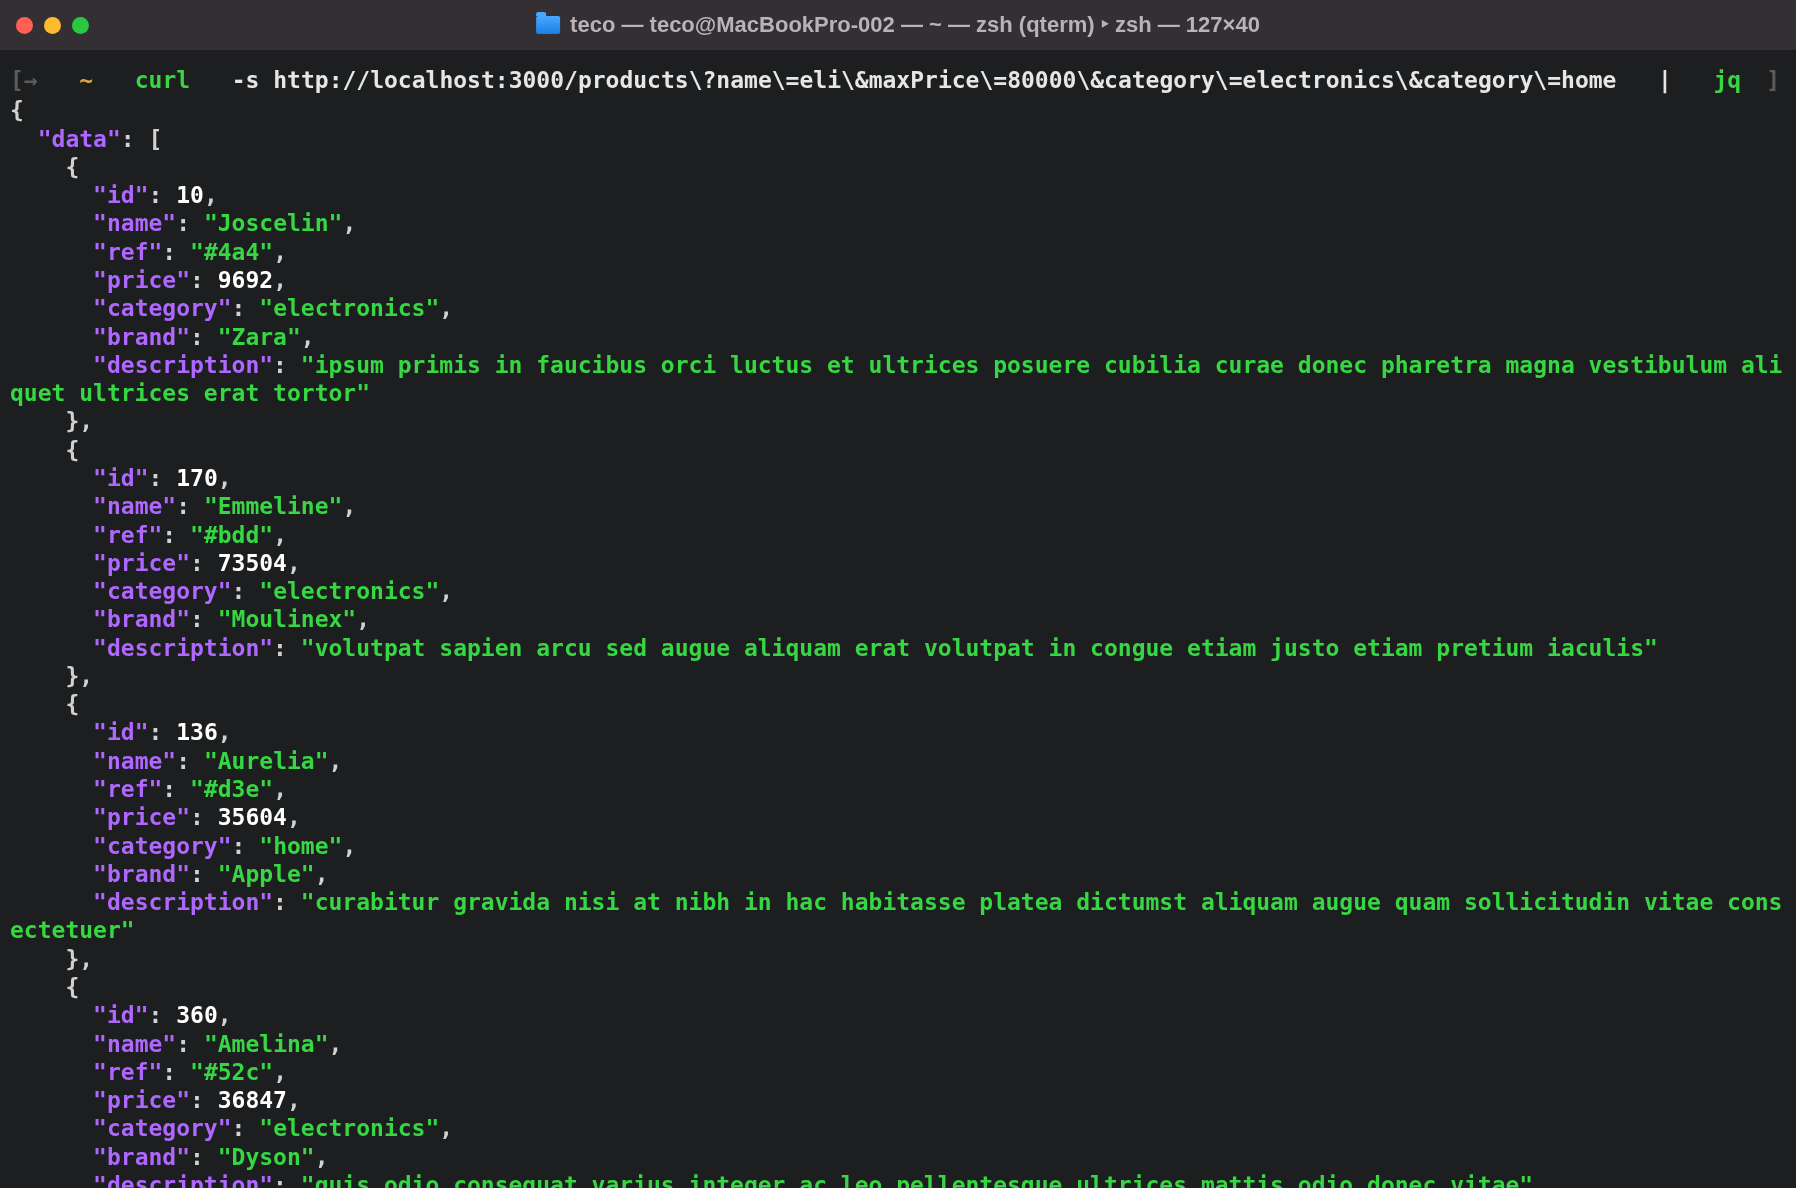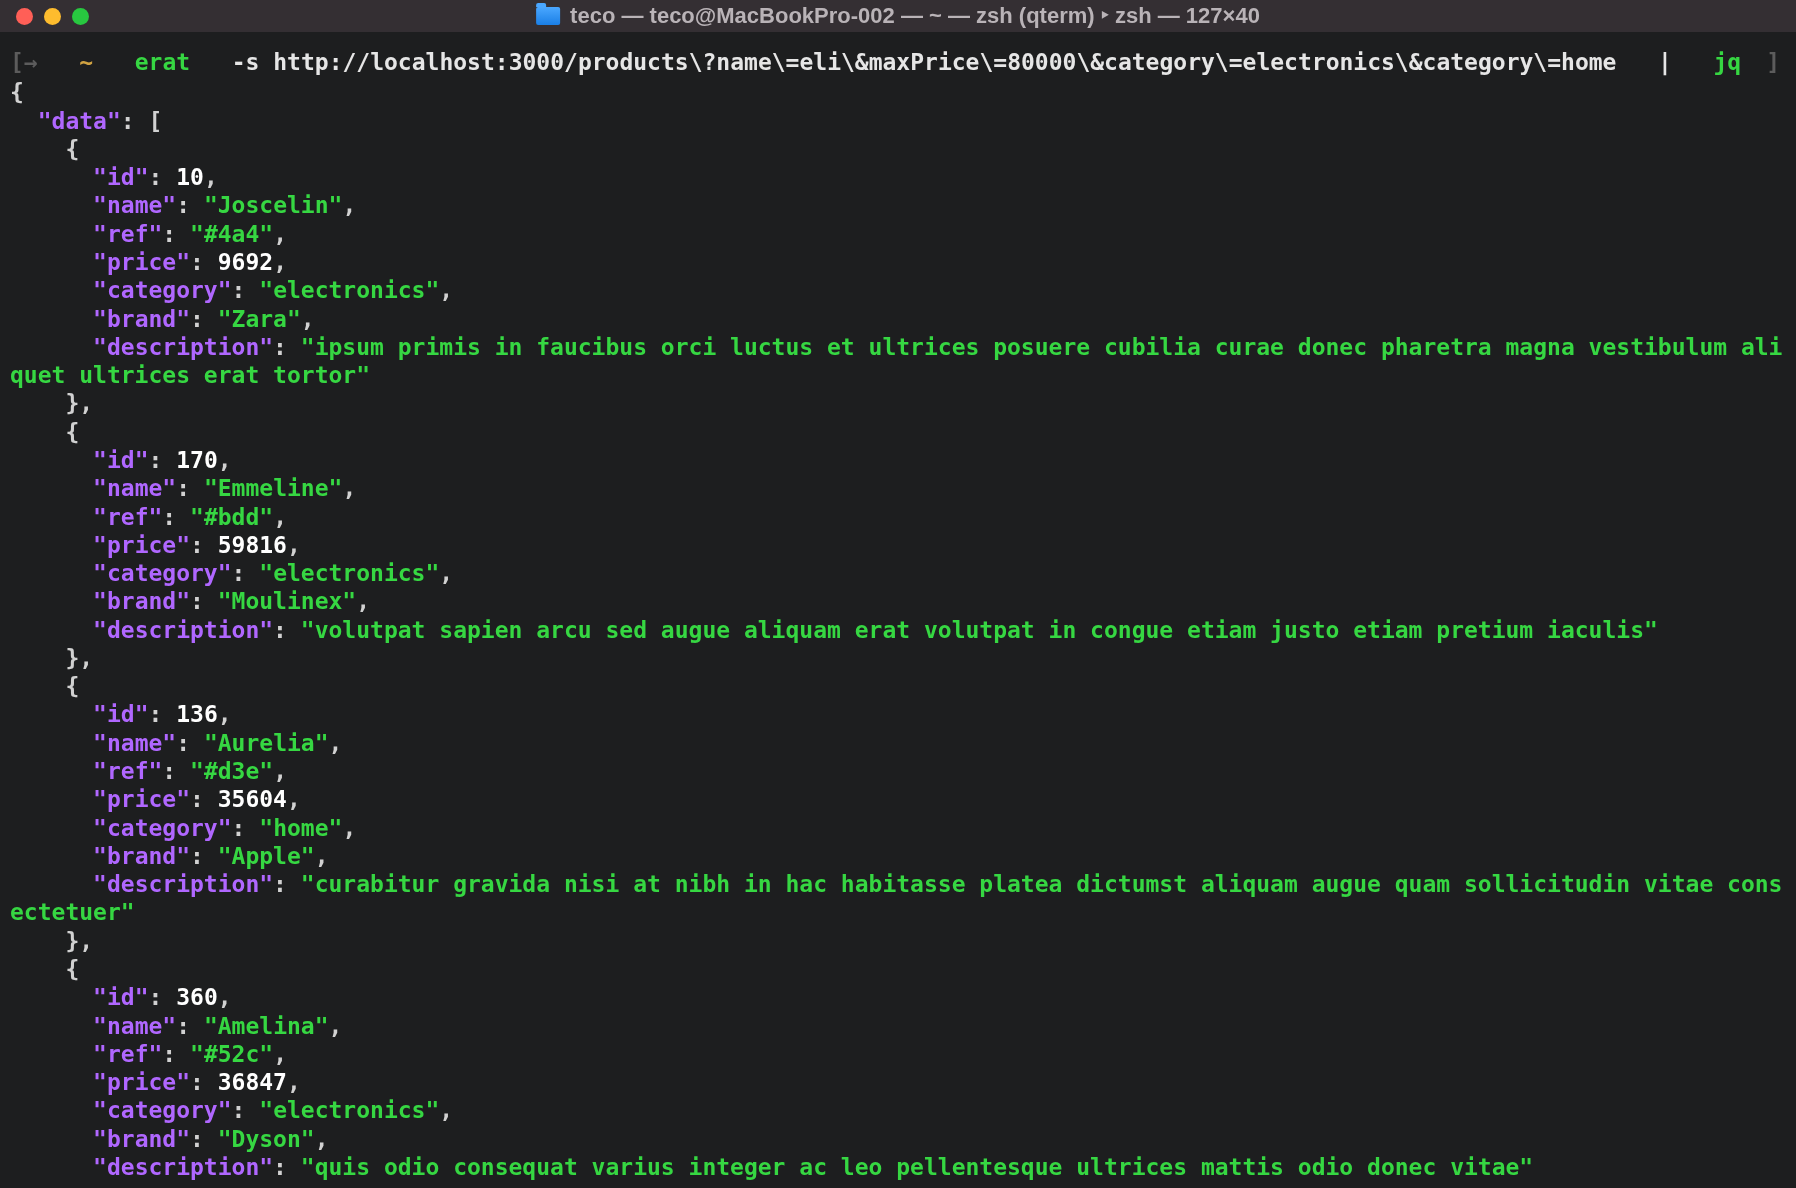--- a/index.html
+++ b/index.html
@@ -7,21 +7,21 @@
       width: 1796px;
       height: 1188px;
       background: #1d1e1f;
       font-family: "SF Mono", Menlo, Monaco, Consolas, monospace;
       font-size: 23px;
       line-height: 1.23;
       overflow: hidden;
       font-weight: 600;
     }
     .titlebar {
-      height: 32px;
+      height: 50px;
       background: #342f33;
       display: flex;
       align-items: center;
       padding: 0 16px;
       position: relative;
     }
     .traffic {
       display: flex;
       gap: 11px;
       align-items: center;
@@ -86,21 +86,21 @@
     <span>teco — teco@MacBookPro-002 — ~ — zsh (qterm) ‣ zsh — 127×40</span>
   </div>
 </div>
 
 <div class="term">
   <div class="prompt-line">
     <span class="c-dim">[</span><span class="c-dim">→</span>
     <span>&nbsp;</span>
     <span class="c-gold">~</span>
     <span>&nbsp;</span>
-    <span class="c-green">erat</span>
+    <span class="c-green">curl</span>
     <span>&nbsp;</span>
     <span class="c-white">-s http://localhost:3000/products\?name\=eli\&amp;maxPrice\=80000\&amp;category\=electronics\&amp;category\=home</span>
     <span>&nbsp;</span>
     <span class="c-white">|</span>
     <span>&nbsp;</span>
     <span class="c-green">jq</span>
     <span class="bracket-right">]</span>
   </div>
 
   <pre class="json" id="json-body"><span class="c-punc">{</span>
@@ -111,21 +111,21 @@
       <span class="c-purple">"ref"</span><span class="c-punc">: </span><span class="c-greenstr">"#4a4"</span><span class="c-punc">,</span>
       <span class="c-purple">"price"</span><span class="c-punc">: </span><span class="c-num">9692</span><span class="c-punc">,</span>
       <span class="c-purple">"category"</span><span class="c-punc">: </span><span class="c-greenstr">"electronics"</span><span class="c-punc">,</span>
       <span class="c-purple">"brand"</span><span class="c-punc">: </span><span class="c-greenstr">"Zara"</span><span class="c-punc">,</span>
       <span class="c-purple">"description"</span><span class="c-punc">: </span><span class="c-greenstr">"ipsum primis in faucibus orci luctus et ultrices posuere cubilia curae donec pharetra magna vestibulum aliquet ultrices erat tortor"</span>
     <span class="c-punc">},</span>
     <span class="c-punc">{</span>
       <span class="c-purple">"id"</span><span class="c-punc">: </span><span class="c-num">170</span><span class="c-punc">,</span>
       <span class="c-purple">"name"</span><span class="c-punc">: </span><span class="c-greenstr">"Emmeline"</span><span class="c-punc">,</span>
       <span class="c-purple">"ref"</span><span class="c-punc">: </span><span class="c-greenstr">"#bdd"</span><span class="c-punc">,</span>
-      <span class="c-purple">"price"</span><span class="c-punc">: </span><span class="c-num">59816</span><span class="c-punc">,</span>
+      <span class="c-purple">"price"</span><span class="c-punc">: </span><span class="c-num">73504</span><span class="c-punc">,</span>
       <span class="c-purple">"category"</span><span class="c-punc">: </span><span class="c-greenstr">"electronics"</span><span class="c-punc">,</span>
       <span class="c-purple">"brand"</span><span class="c-punc">: </span><span class="c-greenstr">"Moulinex"</span><span class="c-punc">,</span>
       <span class="c-purple">"description"</span><span class="c-punc">: </span><span class="c-greenstr">"volutpat sapien arcu sed augue aliquam erat volutpat in congue etiam justo etiam pretium iaculis"</span>
     <span class="c-punc">},</span>
     <span class="c-punc">{</span>
       <span class="c-purple">"id"</span><span class="c-punc">: </span><span class="c-num">136</span><span class="c-punc">,</span>
       <span class="c-purple">"name"</span><span class="c-punc">: </span><span class="c-greenstr">"Aurelia"</span><span class="c-punc">,</span>
       <span class="c-purple">"ref"</span><span class="c-punc">: </span><span class="c-greenstr">"#d3e"</span><span class="c-punc">,</span>
       <span class="c-purple">"price"</span><span class="c-punc">: </span><span class="c-num">35604</span><span class="c-punc">,</span>
       <span class="c-purple">"category"</span><span class="c-punc">: </span><span class="c-greenstr">"home"</span><span class="c-punc">,</span>

